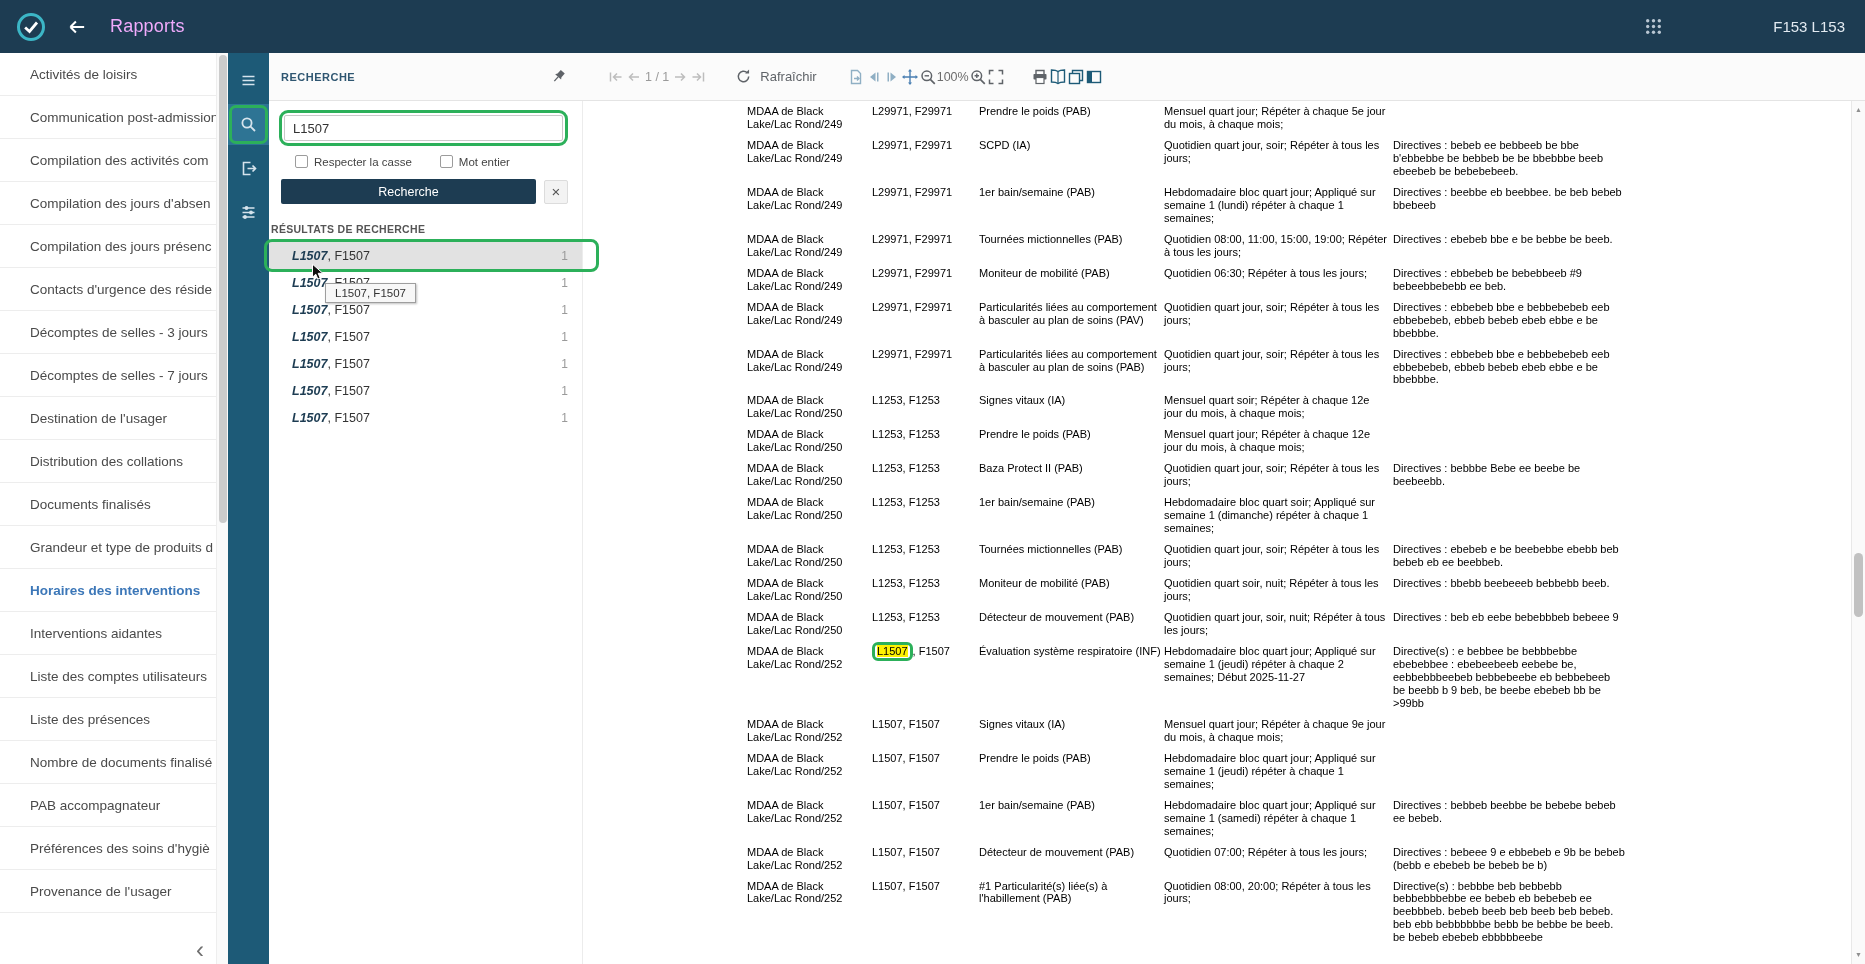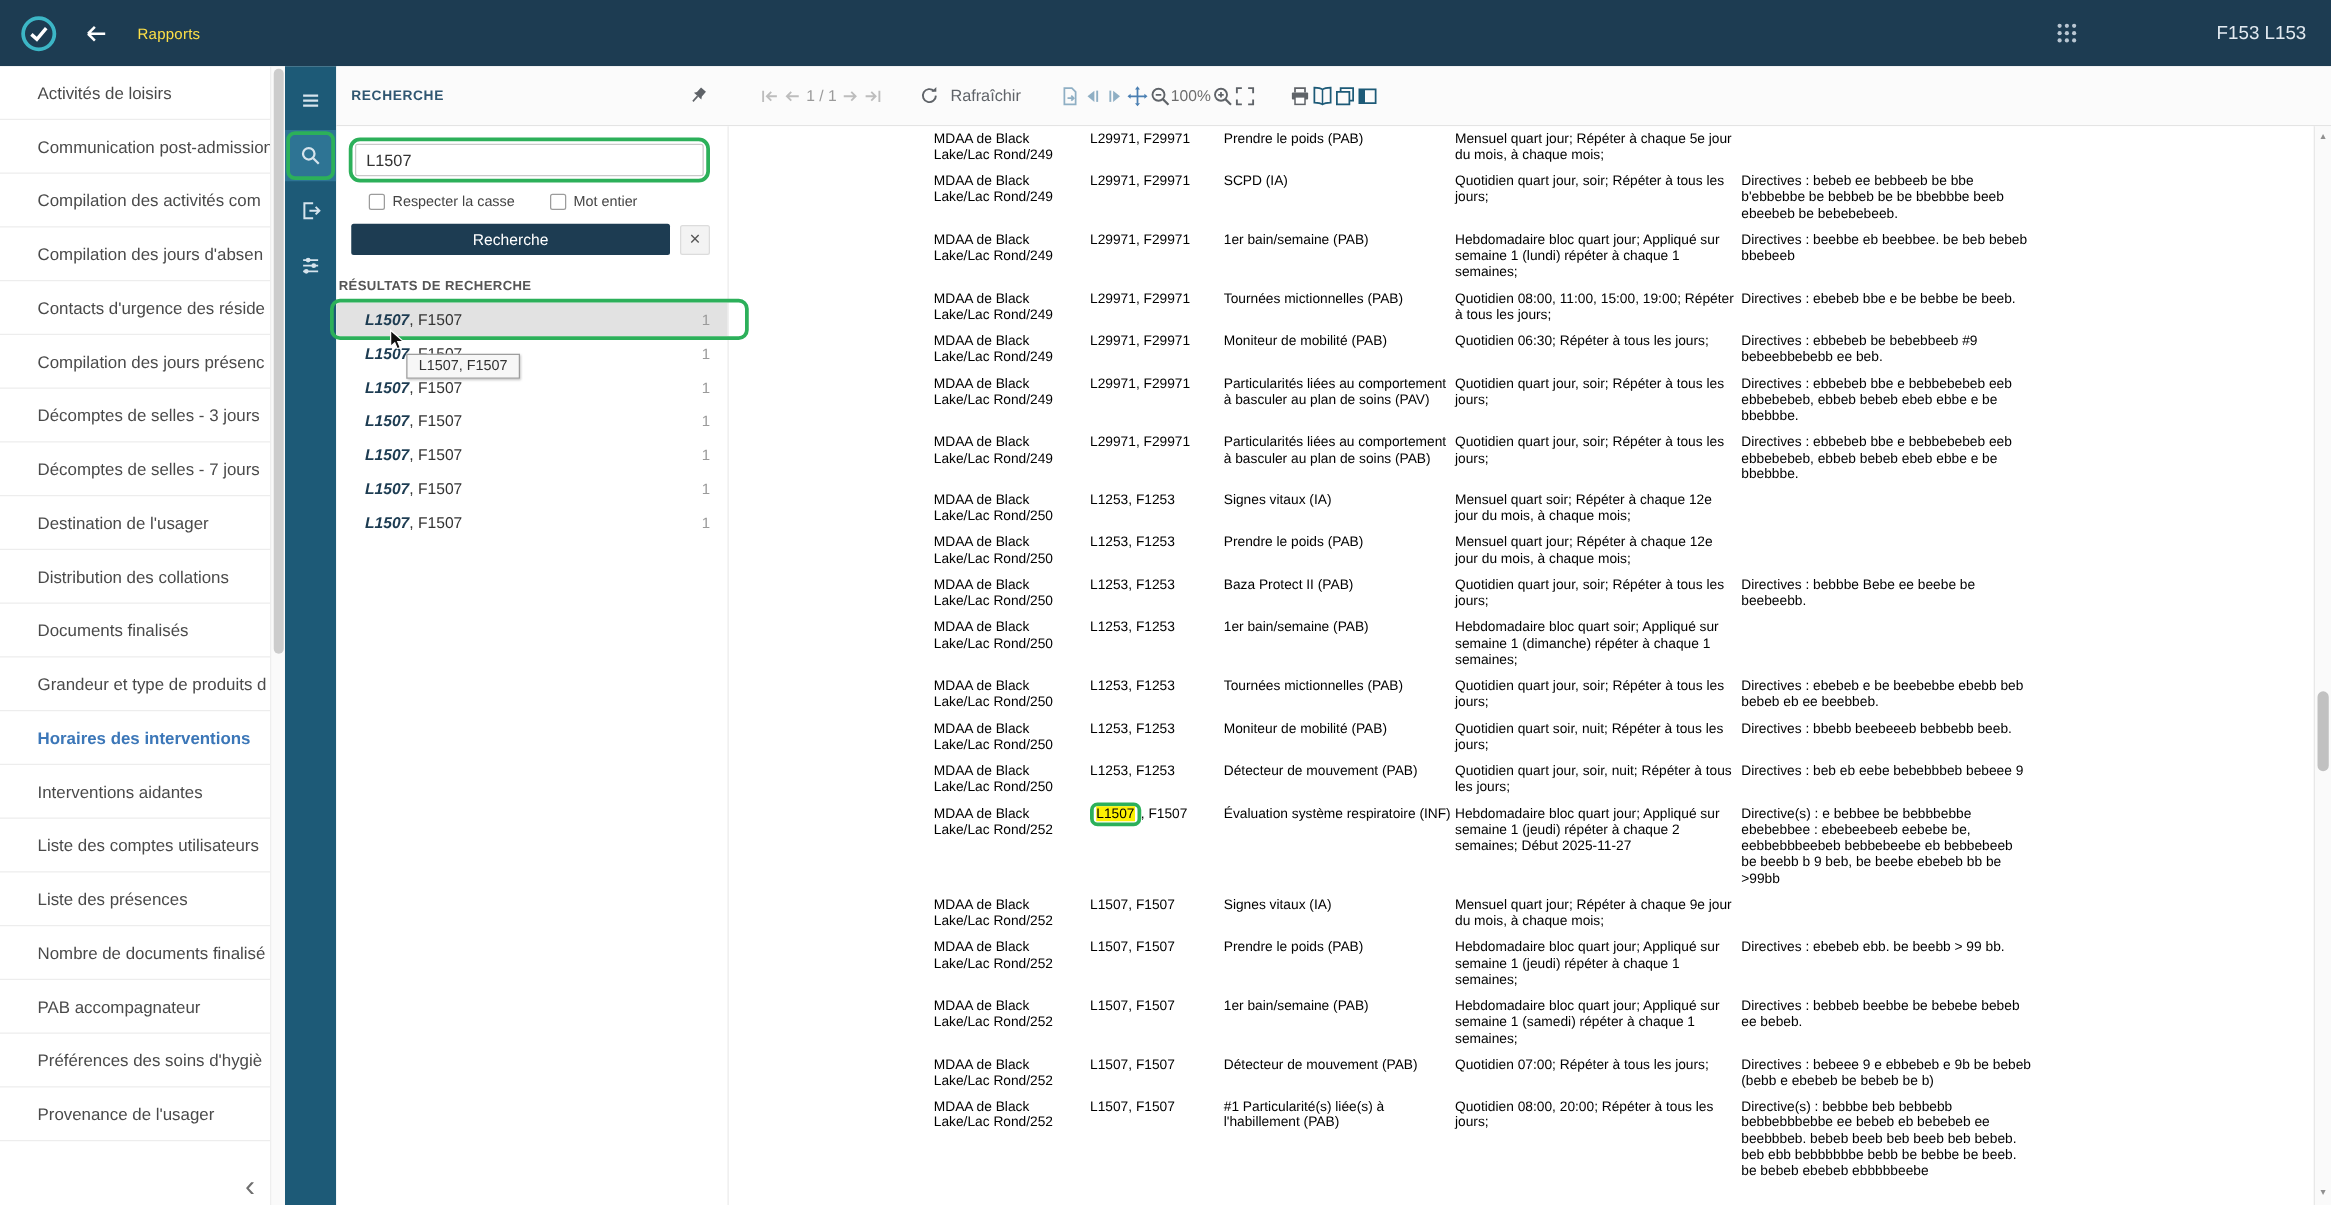--- a/index.html
+++ b/index.html
@@ -8,21 +8,21 @@
     width:1865px; height:964px; overflow:hidden;
     font-family:"Liberation Sans", sans-serif;
     background:#fff; color:#222;
   }
   svg { display:block; }
 
   
   .topbar { height:53px; background:#1d3c52; display:flex; align-items:center; padding:0 20px 0 14px; gap:14px; }
   .logo-wrap { width:34px; height:34px; display:flex; align-items:center; justify-content:center; cursor:pointer; }
   .back-btn { background:none; border:none; padding:4px; cursor:pointer; display:flex; }
-  .topbar-title { color:#fde047; font-size:12px; margin-left:4px; letter-spacing:.2px; }
+  .topbar-title { color:#f0abfc; font-size:18px; margin-left:4px; letter-spacing:.2px; }
   .topbar-spacer { flex:1; }
   .apps-btn { color:#b9c6d2; cursor:pointer; padding:4px; }
   .user-label { color:#e2eaf1; font-size:15px; margin-left:92px; }
 
   
   .main { display:flex; height:911px; }
 
   
   .sidebar { width:216px; background:#fff; position:relative; overflow:hidden; flex-shrink:0; }
   .side-item { height:43px; line-height:43px; padding-left:30px; border-bottom:1px solid #ededed;
@@ -140,23 +140,23 @@
 
         <div class="side-item"><span>Activités de loisirs</span></div>
 
 
         <div class="side-item"><span>Communication post-admission</span></div>
 
         <div class="side-item"><span>Compilation des activités com</span></div>
 
         <div class="side-item"><span>Compilation des jours d'absen</span></div>
 
+        <div class="side-item"><span>Compilation des jours présenc</span></div>
+
         <div class="side-item"><span>Contacts d'urgence des réside</span></div>
-
-        <div class="side-item"><span>Compilation des jours présenc</span></div>
 
         <div class="side-item"><span>Décomptes de selles - 3 jours</span></div>
 
         <div class="side-item"><span>Décomptes de selles - 7 jours</span></div>
 
         <div class="side-item"><span>Destination de l'usager</span></div>
 
         <div class="side-item"><span>Distribution des collations</span></div>
 
         <div class="side-item"><span>Documents finalisés</span></div>
@@ -541,21 +541,20 @@
               <div class="c">Signes vitaux (IA)</div>
               <div class="c">Mensuel quart jour; Répéter à chaque 9e jour du mois, à chaque mois;</div>
 
             </div>
 
             <div class="rrow">
               <div class="c">MDAA de Black Lake/Lac Rond/252</div>
               <div class="c"><span>L1507, F1507</span></div>
               <div class="c">Prendre le poids (PAB)</div>
               <div class="c">Hebdomadaire bloc quart jour; Appliqué sur semaine 1 (jeudi) répéter à chaque 1 semaines;</div>
-              <div class="c">Directives : ebebeb ebb. be beebb &gt; 99 bb.</div>
             </div>
 
             <div class="rrow">
               <div class="c">MDAA de Black Lake/Lac Rond/252</div>
               <div class="c"><span>L1507, F1507</span></div>
               <div class="c">1er bain/semaine (PAB)</div>
               <div class="c">Hebdomadaire bloc quart jour; Appliqué sur semaine 1 (samedi) répéter à chaque 1 semaines;</div>
               <div class="c">Directives : bebbeb beebbe be bebebe bebeb ee bebeb.</div>
             </div>
 

